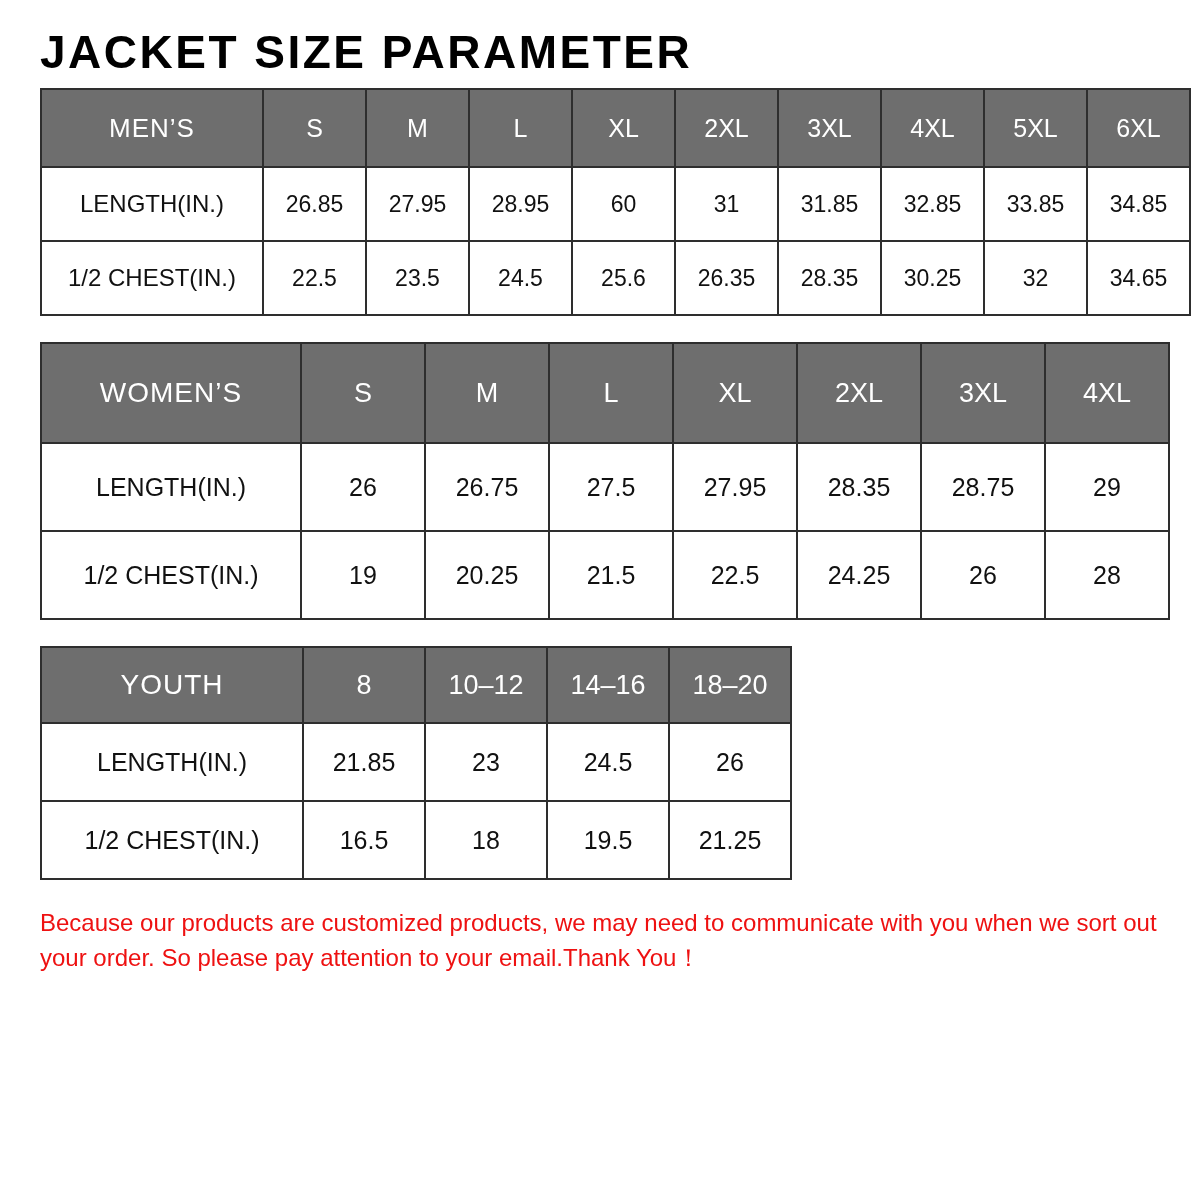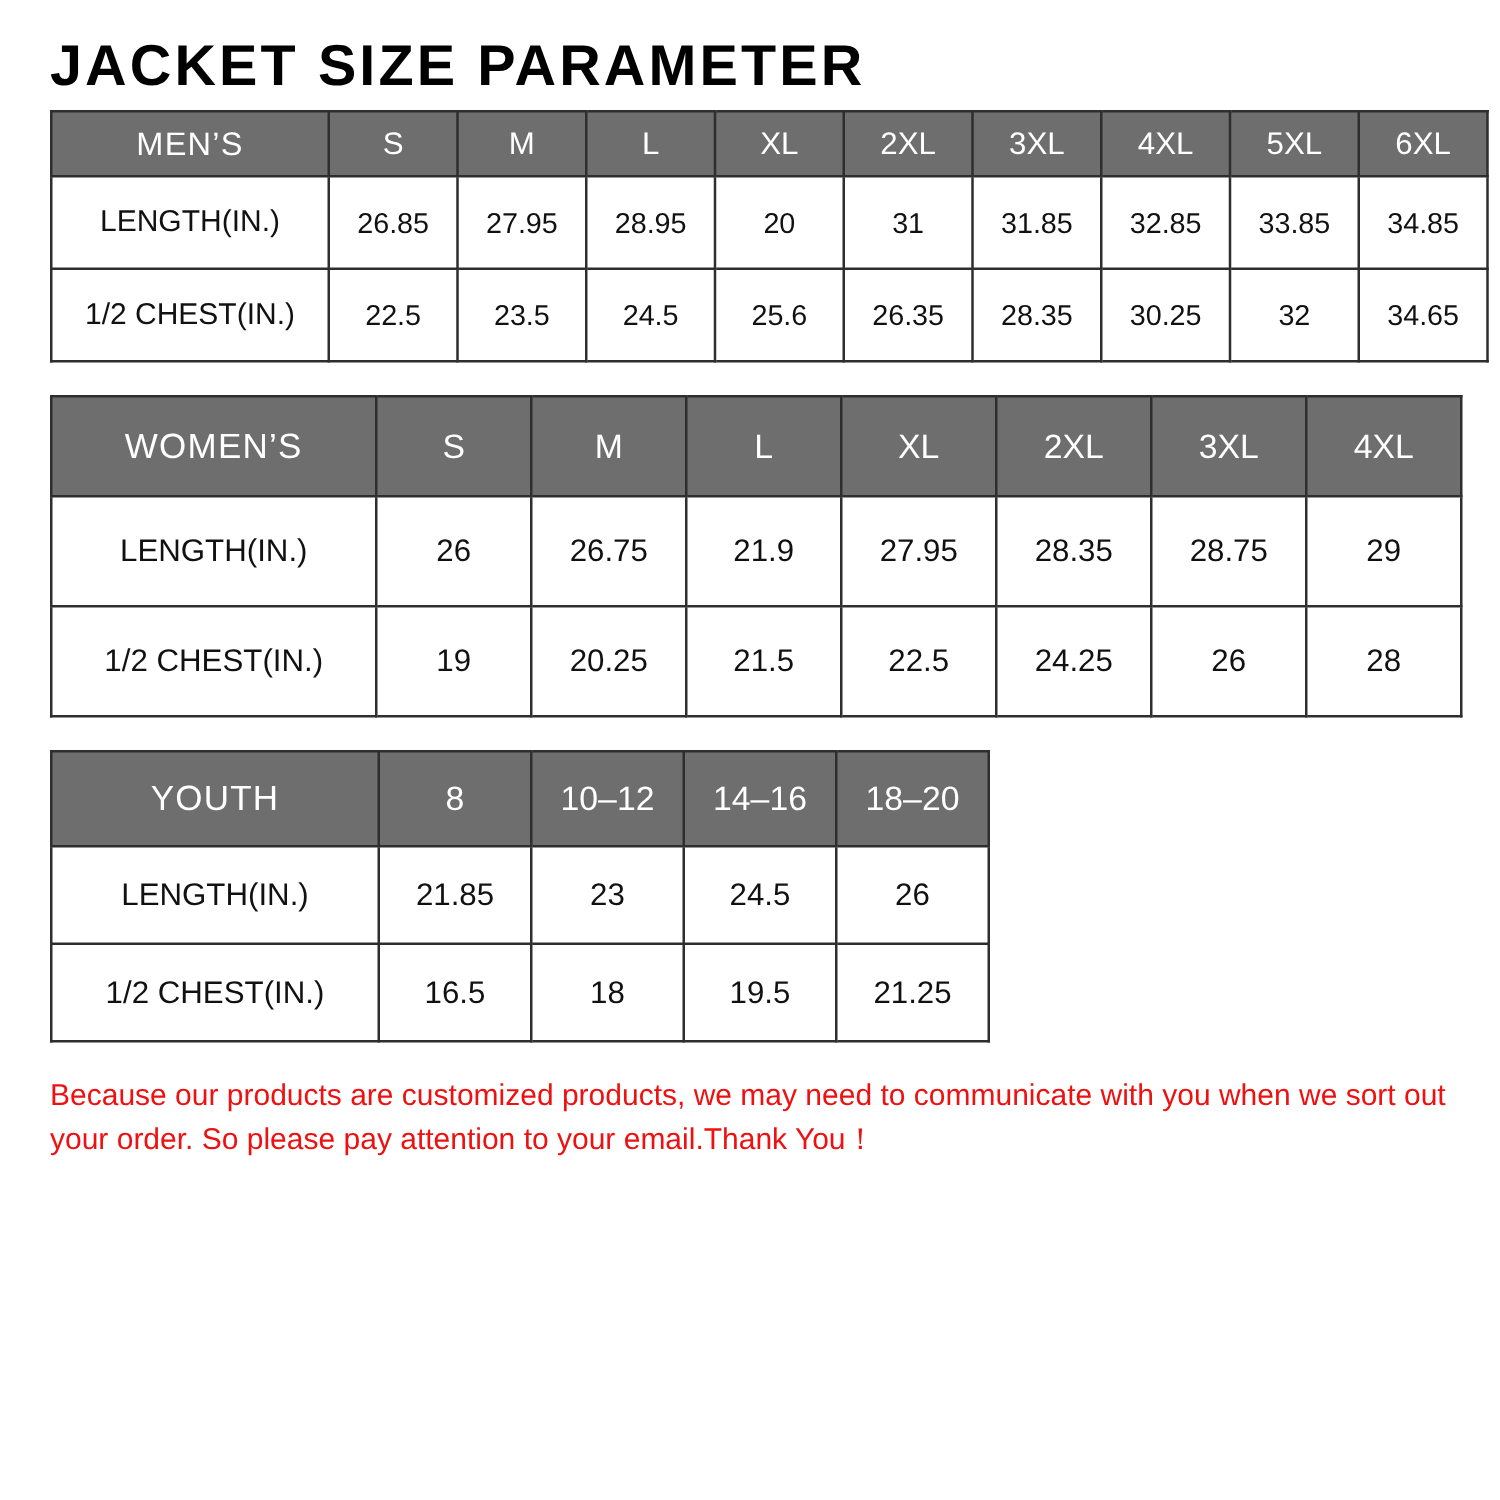--- a/index.html
+++ b/index.html
@@ -61,28 +61,28 @@
     letter-spacing: 1px;
   }
   table.size-table tbody td.row-label {
     font-size: 24px;
     text-align: center;
   }
   
   #mens-table { width: 1148px; }
   #mens-table .c-label { width: 222px; }
   #mens-table .c-size  { width: 103px; }
-  #mens-table thead td { height: 52px; }
+  #mens-table thead td { height: 78px; }
   #mens-table tbody td { height: 74px; }
 
   
   #womens-table { width: 1130px; }
   #womens-table .c-label { width: 260px; }
   #womens-table .c-size  { width: 124px; }
-  #womens-table thead td { height: 80px; font-size: 27px; }
+  #womens-table thead td { height: 100px; font-size: 27px; }
   #womens-table tbody td { height: 88px; font-size: 25px; }
   #womens-table thead td.head-label { font-size: 28px; }
 
   
   #youth-table { width: 750px; }
   #youth-table .c-label { width: 262px; }
   #youth-table .c-size  { width: 122px; }
   #youth-table thead td { height: 76px; font-size: 27px; }
   #youth-table tbody td { height: 78px; font-size: 25px; }
   #youth-table thead td.head-label { font-size: 28px; }
@@ -135,21 +135,21 @@
         <td>5XL</td>
         <td>6XL</td>
       </tr>
     </thead>
     <tbody>
       <tr>
         <td class="row-label">LENGTH(IN.)</td>
         <td>26.85</td>
         <td>27.95</td>
         <td>28.95</td>
-        <td>20</td>
+        <td>60</td>
         <td>31</td>
         <td>31.85</td>
         <td>32.85</td>
         <td>33.85</td>
         <td>34.85</td>
       </tr>
       <tr>
         <td class="row-label">1/2 CHEST(IN.)</td>
         <td>22.5</td>
         <td>23.5</td>
@@ -185,21 +185,21 @@
         <td>2XL</td>
         <td>3XL</td>
         <td>4XL</td>
       </tr>
     </thead>
     <tbody>
       <tr>
         <td class="row-label">LENGTH(IN.)</td>
         <td>26</td>
         <td>26.75</td>
-        <td>21.9</td>
+        <td>27.5</td>
         <td>27.95</td>
         <td>28.35</td>
         <td>28.75</td>
         <td>29</td>
       </tr>
       <tr>
         <td class="row-label">1/2 CHEST(IN.)</td>
         <td>19</td>
         <td>20.25</td>
         <td>21.5</td>

